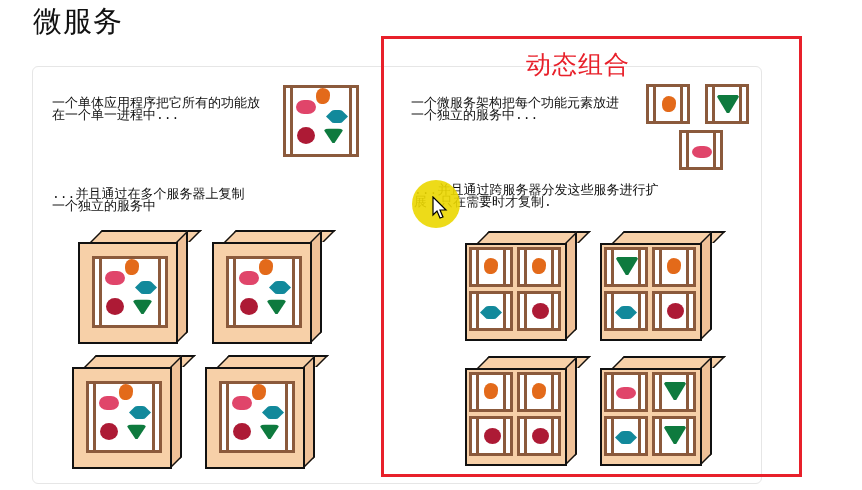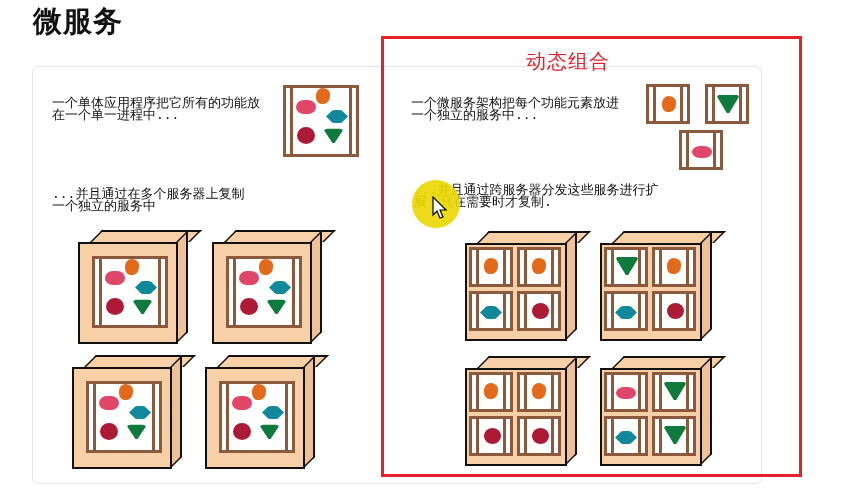--- a/index.html
+++ b/index.html
@@ -1,35 +1,35 @@
 <!DOCTYPE html>
 <html><head>
 <meta charset="utf-8">
 <style>
   * { box-sizing: border-box; margin: 0; padding: 0; }
   html, body { width: 862px; height: 490px; background: #ffffff; overflow: hidden; }
   body { position: relative; font-family: "DejaVu Sans", "Liberation Sans", sans-serif; color: #111; }
 
   .page-title {
     position: absolute; left: 33px; top: 2px;
-    font-size: 29px; font-weight: bold; color: #111; letter-spacing: 1px;
+    font-size: 29px; font-weight: normal; color: #111; letter-spacing: 1px;
   }
 
   .slide-card {
     position: absolute; left: 32px; top: 66px; width: 730px; height: 418px;
     border: 1px solid #e6e6e6; border-radius: 6px; background: #fff;
   }
 
   .highlight-box {
     position: absolute; left: 381px; top: 36px; width: 421px; height: 441px;
     border: 3px solid #e8202a;
   }
   .highlight-title {
     position: absolute; left: 526px; top: 48px;
-    font-size: 20px; color: #e8202a; letter-spacing: 1px;
+    font-size: 25px; color: #e8202a; letter-spacing: 1px;
   }
 
   .caption {
     position: absolute; font-size: 13px; line-height: 12px; color: #111; white-space: pre; font-family: Liberation Mono, monospace;
   }
 
   
   .frame {
     position: absolute; background: #fff; border: 3px solid #8b5a3c;
   }

